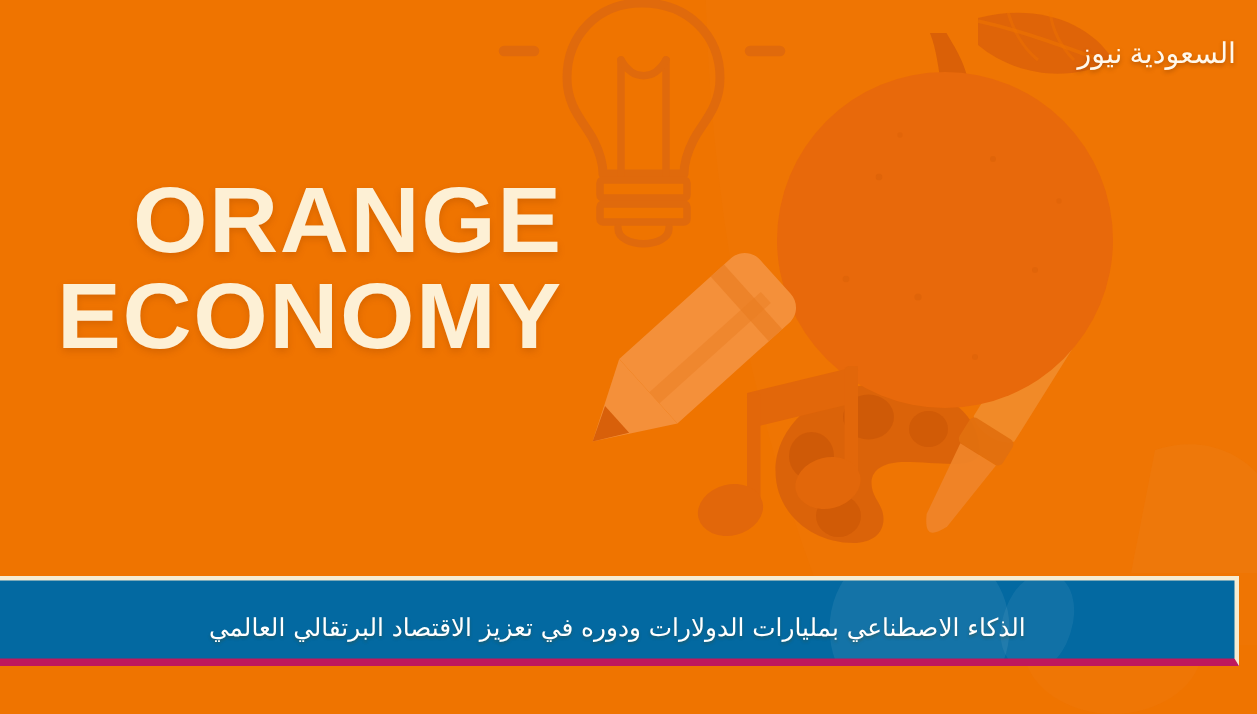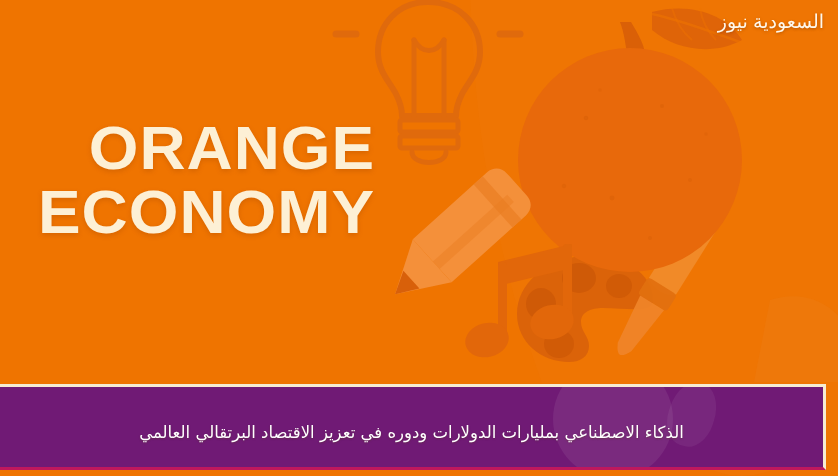--- a/index.html
+++ b/index.html
@@ -46,41 +46,41 @@
     display:block;
     font-size:62px;
     transform:scaleX(1.03);
     transform-origin:left center;
   }
   .headline .line-2 { font-size:62px; margin-top:4px; }
 
   
   .watermark {
     position:absolute;
-    top:10px;
+    top:24px;
     right:14px;
     color:#fff8ec;
     font-size:19px;
-    font-family:Liberation Sans, sans-serif;
+    font-family:Liberation Serif, serif;
     direction:rtl;
     letter-spacing:0.3px;
     text-shadow:0 1px 3px rgba(120,50,0,0.45);
     white-space:nowrap;
   }
 
   
   .caption-bar {
     position:absolute;
     left:0;
     right:12px;
     top:384px;
-    height:86px;
-    background:#701a75;
+    height:60px;
+    background:#0369a1;
     border-top:3px solid #f6ecd2;
-    border-bottom:3px solid #be185d;
+    border-bottom:5px solid #be185d;
     border-right:3px solid #f6ecd2;
     display:flex;
     align-items:center;
     justify-content:center;
     overflow:hidden;
   }
   .caption-bar .ghost {
     position:absolute;
     right:150px;
     top:-28px;

